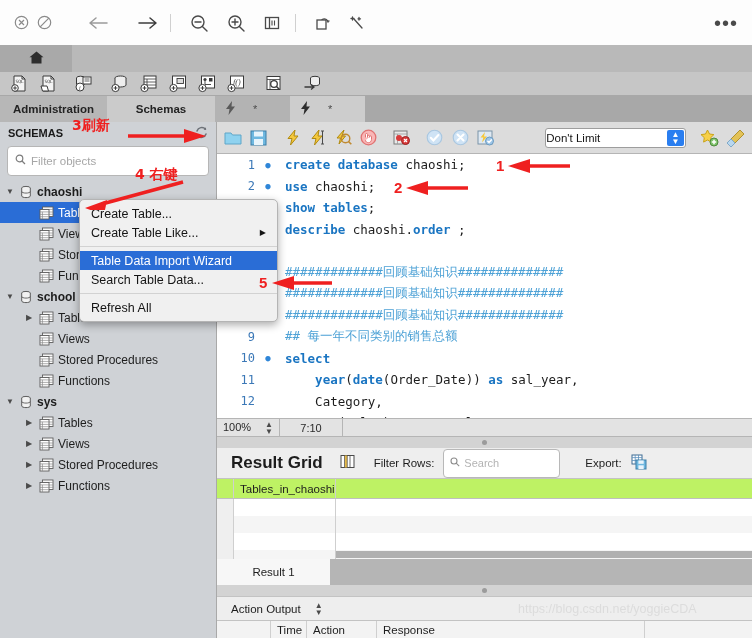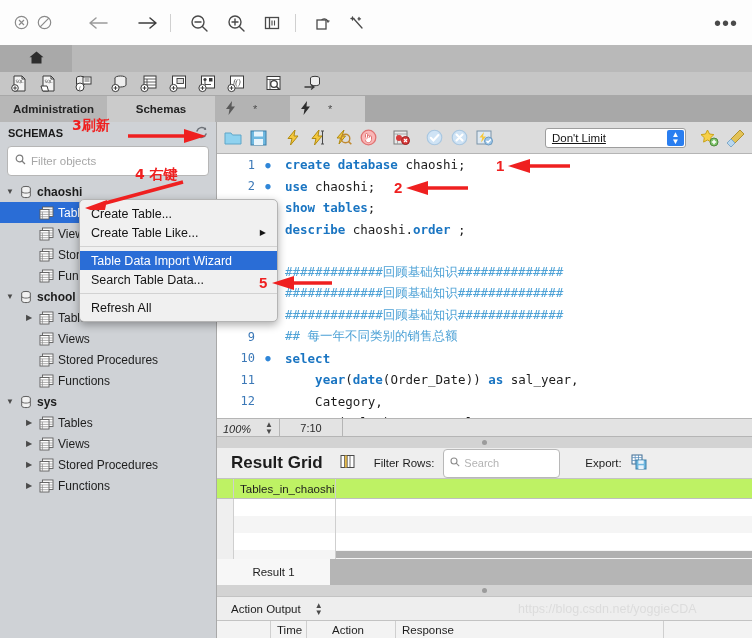--- a/index.html
+++ b/index.html
@@ -96,22 +96,22 @@
 
   
   .editor-toolbar {
     position: absolute; top: 122px; left: 217px; width: 535px; height: 32px;
     background: #dcdcdc; display: flex; align-items: center; gap: 7px; padding: 0 7px;
     border-bottom: 1px solid #b5b5b5;
   }
   .et-ic { width: 20px; height: 22px; display: flex; align-items: center; justify-content: center; }
   .limit-sel {
     width: 155px; height: 20px; background: #fff; border: 1px solid #9d9d9d; border-radius: 3px;
-    display: flex; align-items: center; font-size: 11.5px; color: #151515; padding-left: 6px;
-    margin-left: 44px; position: relative; text-decoration: underline;
+    display: flex; align-items: center; font-size: 11.5px; color: #151515; padding-left: 0;
+    margin-left: 44px; position: relative;
   }
   .limit-arrows {
     position: absolute; right: 1px; top: 1px; width: 17px; height: 16px; background: #2a7ef0;
     border-radius: 2px; color: #fff; font-size: 8px; display: flex; flex-direction: column;
     align-items: center; justify-content: center; line-height: 7px;
   }
 
   .code-area {
     position: absolute; top: 154px; left: 217px; width: 535px; height: 264px;
     background: #fff; overflow: hidden;
@@ -127,21 +127,21 @@
   .kw { color: #1a75c2; font-weight: bold; }
   .fn { color: #1a75c2; font-weight: bold; }
   .cmt { color: #4ea2d6; }
   .pl { color: #1d1d1d; }
 
   .code-status {
     position: absolute; top: 418px; left: 217px; width: 535px; height: 19px;
     background: #e3e3e3; border-top: 1px solid #b5b5b5; border-bottom: 1px solid #b5b5b5;
     display: flex; align-items: center; font-size: 11px; color: #2a2a2a;
   }
-  .cs-zoom { width: 62px; display: flex; align-items: flex-end; justify-content: space-between; padding: 0 6px; font-style: italic; }
+  .cs-zoom { width: 62px; display: flex; align-items: flex-start; justify-content: space-between; padding: 0 6px; }
   .cs-div { width: 1px; height: 19px; background: #b5b5b5; }
   .cs-pos { width: 62px; text-align: center; }
 
   .split-bar {
     position: absolute; left: 217px; width: 535px; height: 11px; background: #d3d3d3;
     display: flex; align-items: center; justify-content: center;
   }
   .grip { width: 5px; height: 5px; border-radius: 50%; background: #9b9b9b; }
 
   
@@ -814,21 +814,21 @@
     <span class="ao-label">Action Output</span>
     <span class="ao-arrows">
         <span>▲</span>
         <span>▼</span>
       </span>
   </div>
 
   <div class="ao-hdr" id="ao-hdr">
       <div class="aoh" style="width: 54px;"></div>
       <div class="aoh" style="width: 36px;">Time</div>
-      <div class="aoh" style="width: 70px; margin-left: 19px;">Action</div>
+      <div class="aoh" style="width: 70px;">Action</div>
       <div class="aoh" style="width: 268px;">Response</div>
     </div>
 
   <div class="watermark">https://blog.csdn.net/yoggieCDA</div>
 
   <div class="ctx" id="ctx-root">
       <div class="ctx-item">
         <span>Create Table...</span>
       </div>
       <div class="ctx-item">

